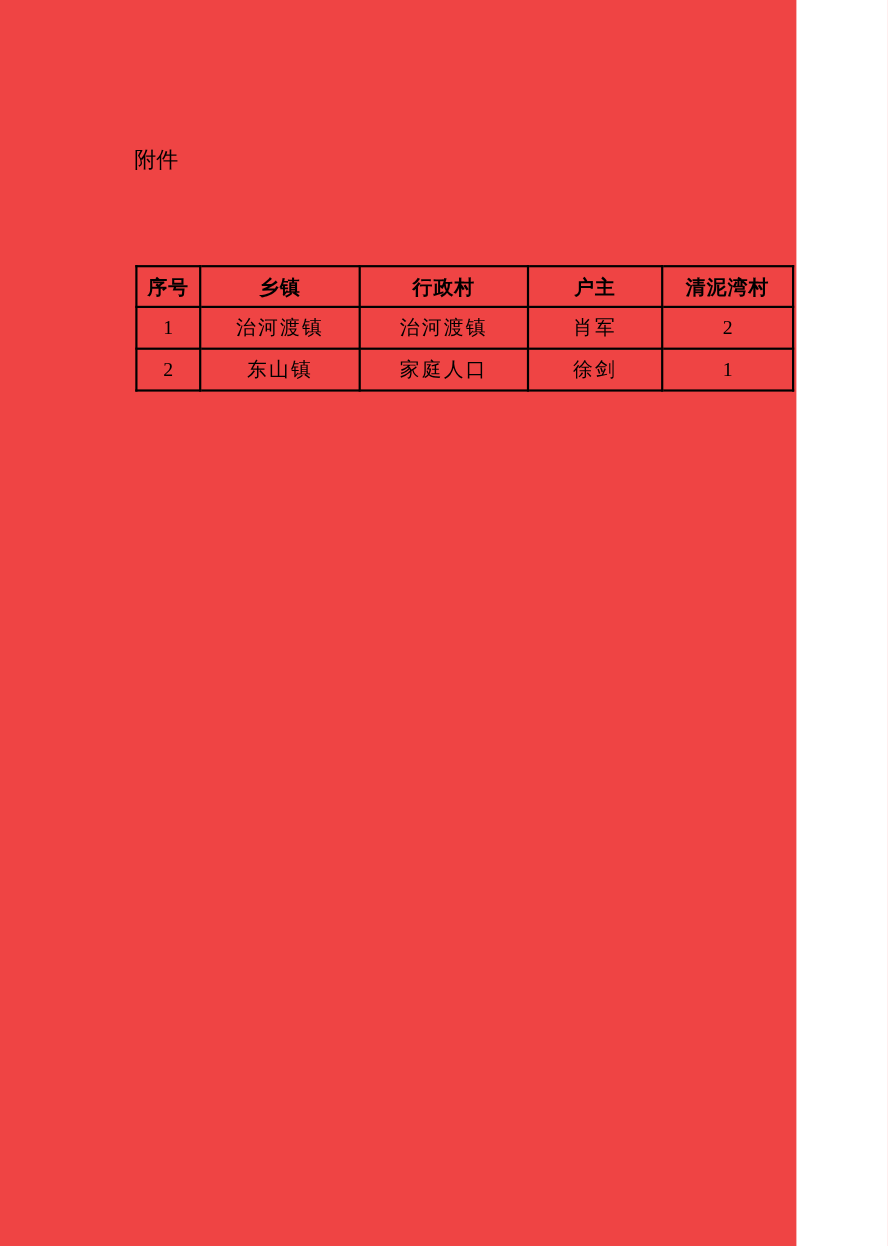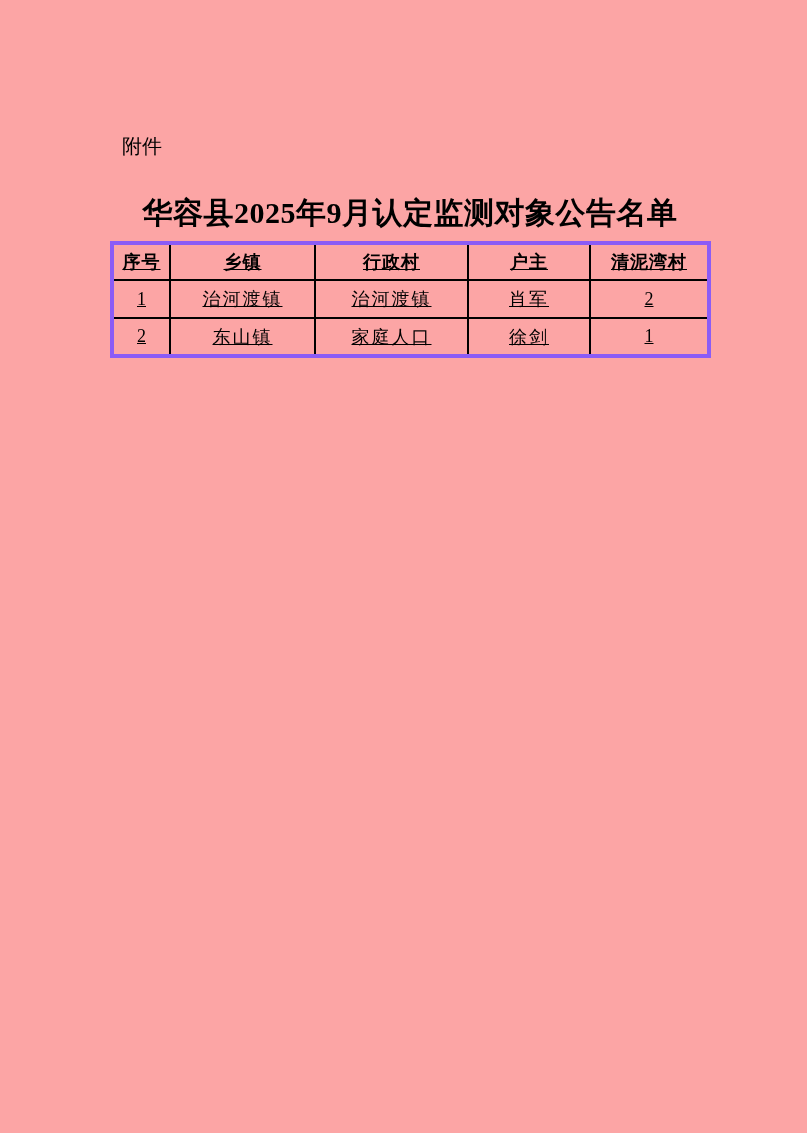--- a/index.html
+++ b/index.html
@@ -1,21 +1,21 @@
 <!DOCTYPE html>
 <html><head>
 <meta charset="utf-8">
 <style>
   * { box-sizing: border-box; }
   html, body { margin: 0; padding: 0; background: #ffffff; }
   .page {
     position: relative;
-    width: 807px;
+    width: 724px;
     height: 1133px;
-    background: #fca5a5;
+    background: #ef4444;
     color: #000000;
     font-family: "Liberation Serif", "DejaVu Serif", serif;
     overflow: hidden;
   }
   .attachment-label {
     position: absolute;
     left: 122px;
     top: 134px;
     font-size: 20px;
     line-height: 24px;
@@ -32,27 +32,26 @@
     font-size: 30px;
     line-height: 34px;
     font-weight: bold;
     white-space: nowrap;
     letter-spacing: 0.5px;
     font-family: "Liberation Serif", "DejaVu Serif", serif;
     color: #000000;
   }
   .data-table {
     position: absolute;
-    left: 110px;
+    left: 123px;
     top: 241px;
     width: 597px;
     border-collapse: collapse;
     table-layout: fixed;
-    border: 4px solid #8b5cf6;
-    text-decoration: underline;
+    border: 2px solid #8b5cf6;
   }
   .data-table th,
   .data-table td {
     border: 2px solid #000000;
     text-align: center;
     vertical-align: middle;
     padding: 0;
     overflow: hidden;
     white-space: nowrap;
   }
@@ -72,21 +71,20 @@
     letter-spacing: 0;
   }
 </style>
 </head>
 <body>
 
 <div class="page">
 
   <div class="attachment-label">附件</div>
 
-  <h1 class="doc-title">华容县2025年9月认定监测对象公告名单</h1>
 
   <table class="data-table">
     <colgroup>
       <col style="width:58px">
       <col style="width:145px">
       <col style="width:153px">
       <col style="width:122px">
       <col style="width:119px">
     </colgroup>
     <thead>

